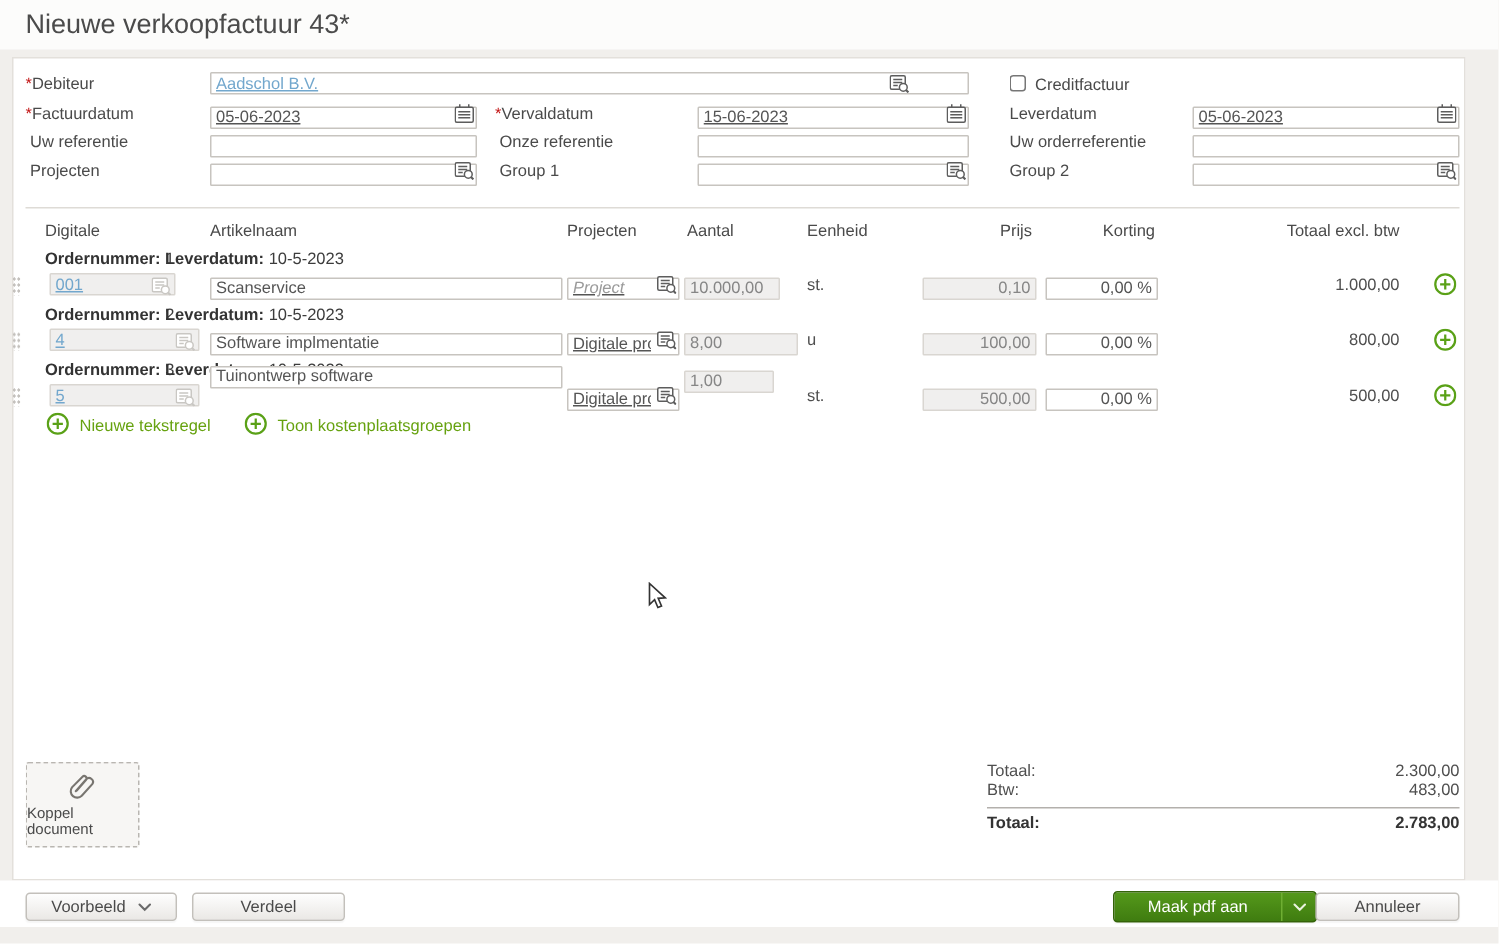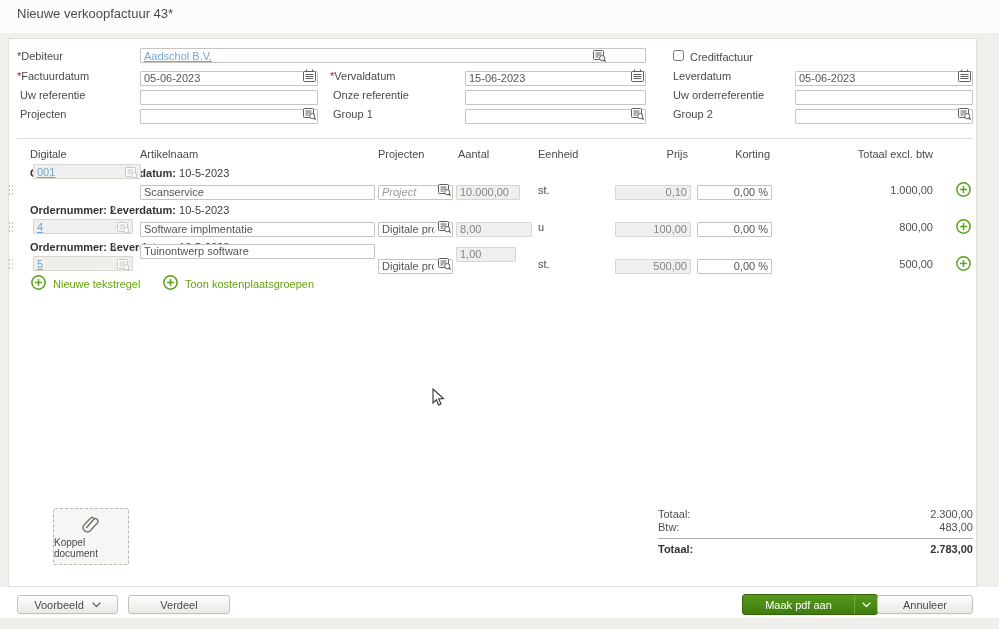--- a/index.html
+++ b/index.html
@@ -3,34 +3,34 @@
 <meta charset="utf-8">
 <style>
   html,body{margin:0;padding:0;}
   body{
     width:999px;height:629px;position:relative;overflow:hidden;
     background:#f1efec;
     font-family:"Liberation Sans",sans-serif;
     -webkit-font-smoothing:antialiased;
   }
   .topband{position:absolute;left:0;top:0;width:999px;height:33px;background:#fcfcfb;}
-  .page-title{position:absolute;left:17px;top:6px;font-size:13px;color:#4b4b4b;text-align:right;}
+  .page-title{position:absolute;left:17px;top:6px;font-size:18px;color:#4b4b4b;text-align:right;}
   .panel{position:absolute;left:8px;top:38px;width:969px;height:549px;background:#ffffff;border:1px solid #e3e0db;box-sizing:border-box;}
   .footerbar{position:absolute;left:0;top:587px;width:999px;height:31px;background:#ffffff;}
 
   .lbl{position:absolute;font-size:11px;color:#4a4a4a;white-space:nowrap;}
   .req{color:#c21313;}
 
   .field{position:absolute;height:15px;}
   .field input{
     width:100%;height:15px;border:1px solid #c7c4bf;background:#fff;
     font-family:"Liberation Sans",sans-serif;font-size:11px;color:#555;
     padding:0 3px;box-sizing:border-box;border-radius:1px;outline:none;
   }
-  .field.has-icon input{padding-right:18px;}
+  .field.has-icon input{padding-right:18px;text-decoration:underline;}
   .field.dis input{background:#f0efee;border-color:#d9d6d1;color:#868686;}
   .field input.r{text-align:right;}
   .field input::placeholder{color:#9a9a9a;font-style:italic;}
   .ficon{position:absolute;right:2px;top:1px;width:13px;height:13px;color:#5d5d5d;}
   .ficon.faded{color:#c9c7c3;}
   .fakefield{
     position:absolute;height:15px;box-sizing:border-box;border:1px solid #d9d6d1;
     background:#f0efee;font-size:11px;padding:1px 3px;border-radius:1px;
   }
   .fakefield a{color:#72a7cd;text-decoration:underline;}
@@ -67,21 +67,21 @@
     display:flex;align-items:stretch;justify-content:space-between;padding:0;
   }
   .btn-green .main{flex:1;display:flex;align-items:center;justify-content:center;}
   .btn-green .split{
     width:22px;display:flex;align-items:center;justify-content:center;
     border-left:1px solid #6fae33;color:#eaf3df;
   }
   .attachbox{
     position:absolute;box-sizing:border-box;border:1px dashed #b9b6b1;border-radius:2px;
     background:#f7f6f4;display:flex;flex-direction:column;align-items:center;
-    justify-content:center;gap:4px;cursor:pointer;margin-left:36px;
+    justify-content:center;gap:4px;cursor:pointer;
   }
   .attachbox .albl{font-size:10px;color:#4a4a4a;}
   .tlab{position:absolute;font-size:11px;color:#4f4f4f;}
   .tval{position:absolute;font-size:11px;color:#4f4f4f;text-align:right;}
   .bold{font-weight:bold;color:#333;}
   svg{display:block;}
 </style>
 </head>
 <body>
 
@@ -225,21 +225,21 @@
 <div class="grp" style="left:30px;top:167px">
   <b>Ordernummer:</b>
   <span>1</span>
 </div>
 <div class="grp" style="left:110px;top:167px">
   <b>Leverdatum:</b>
   <span>10-5-2023</span>
 </div>
 
 <div class="draghandle" style="left:8px;top:184px"></div>
-<div class="fakefield" style="left:33px;top:164px;width:108px">
+<div class="fakefield" style="left:33px;top:182px;width:84px">
   <a href="#">001</a>
   <span class="ficon faded" style="top:1px">
       <svg width="13" height="13" viewBox="0 0 13 13">
         <use href="#i-lookup"></use>
       </svg>
     </span>
 </div>
 <div class="field" style="left:140px;top:182px;width:235px">
   <input value="Scanservice" style="">
 </div>

